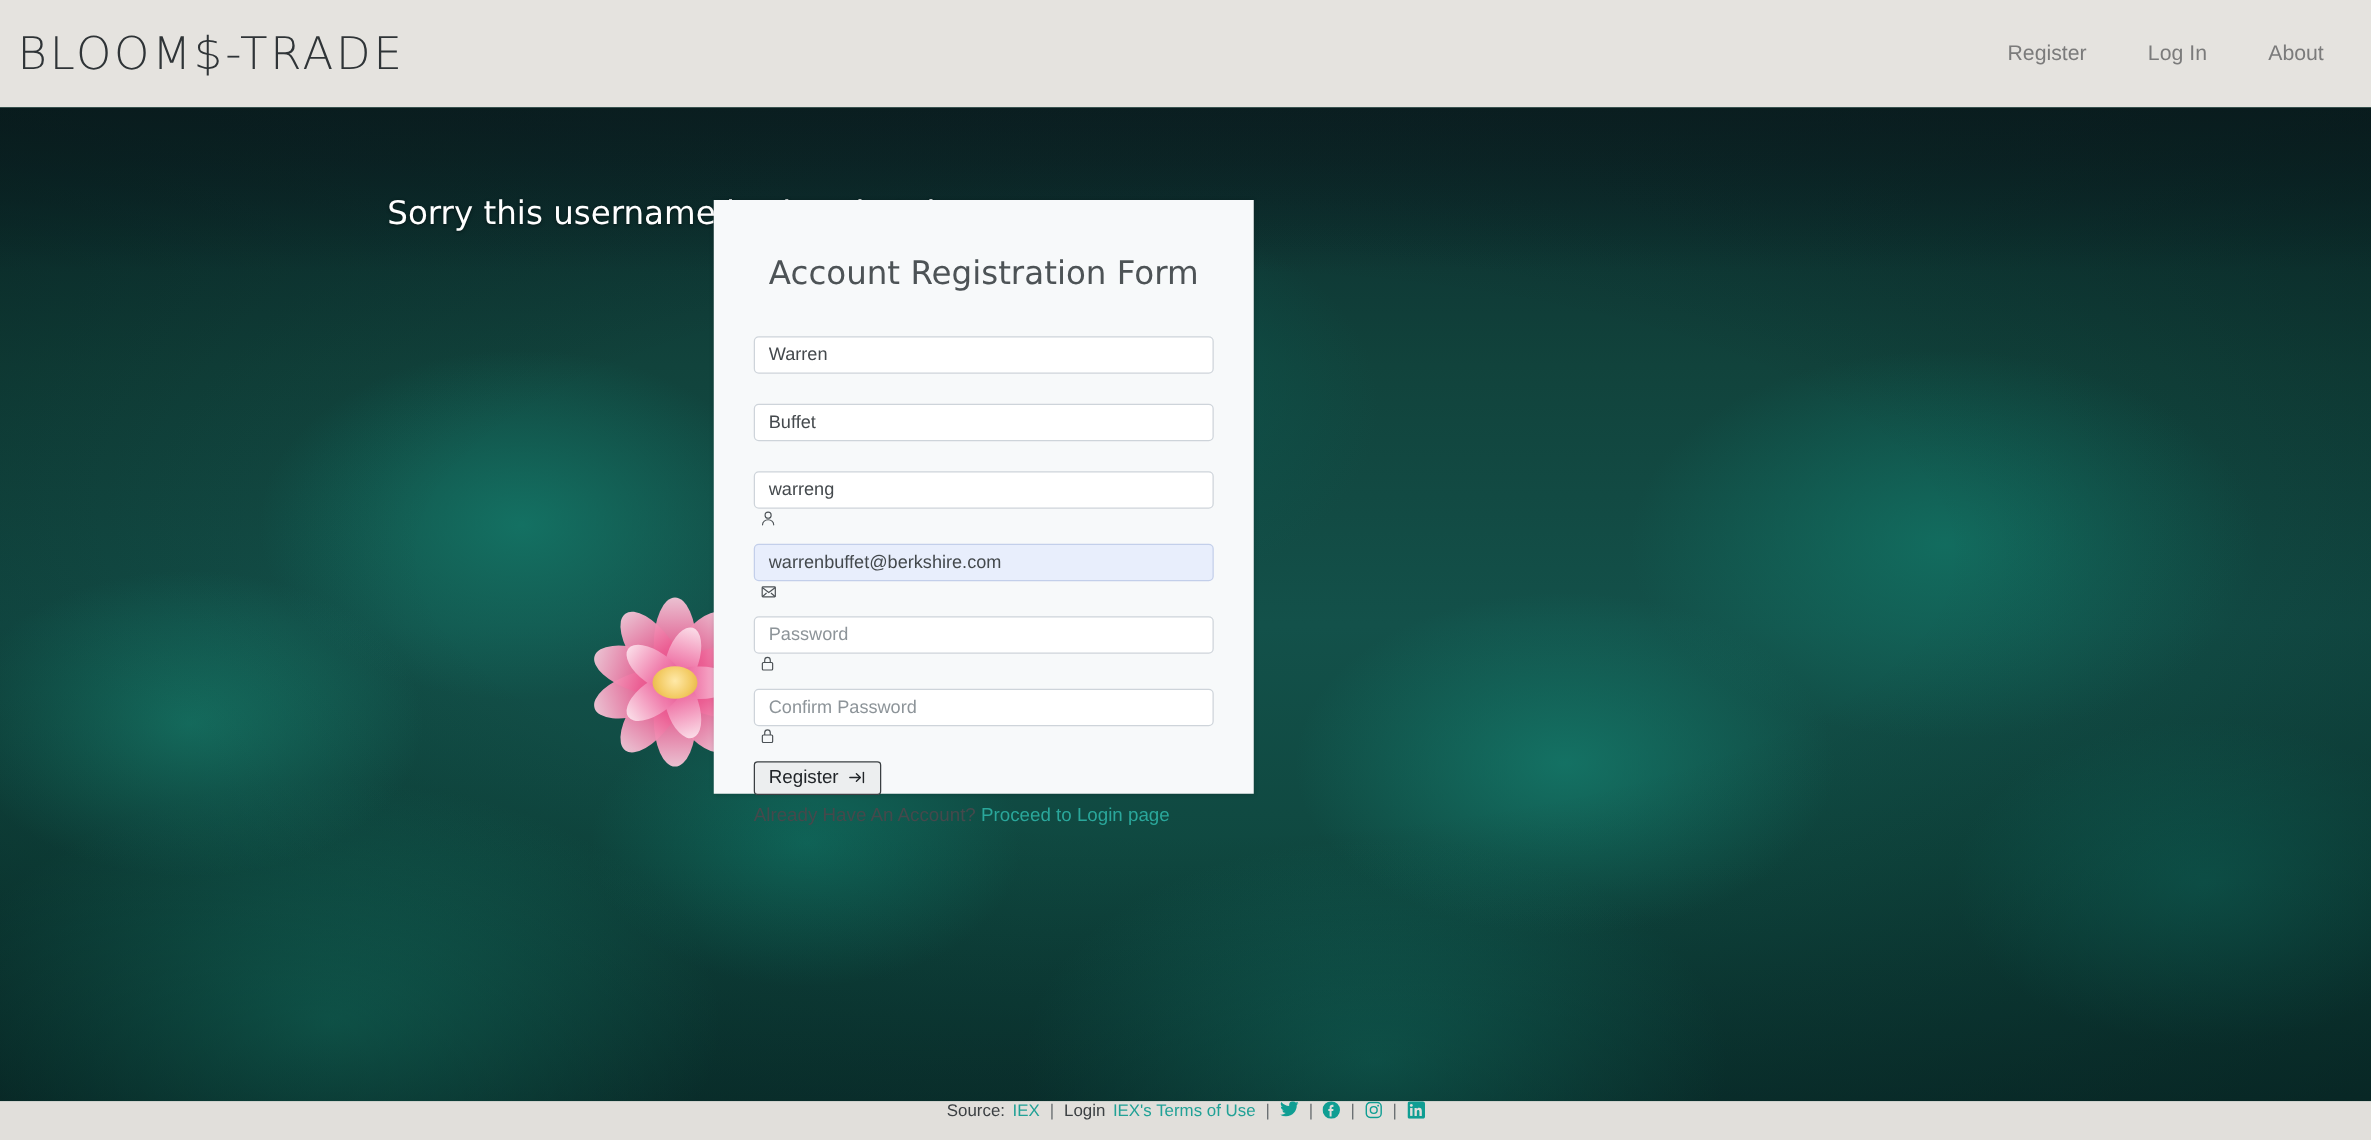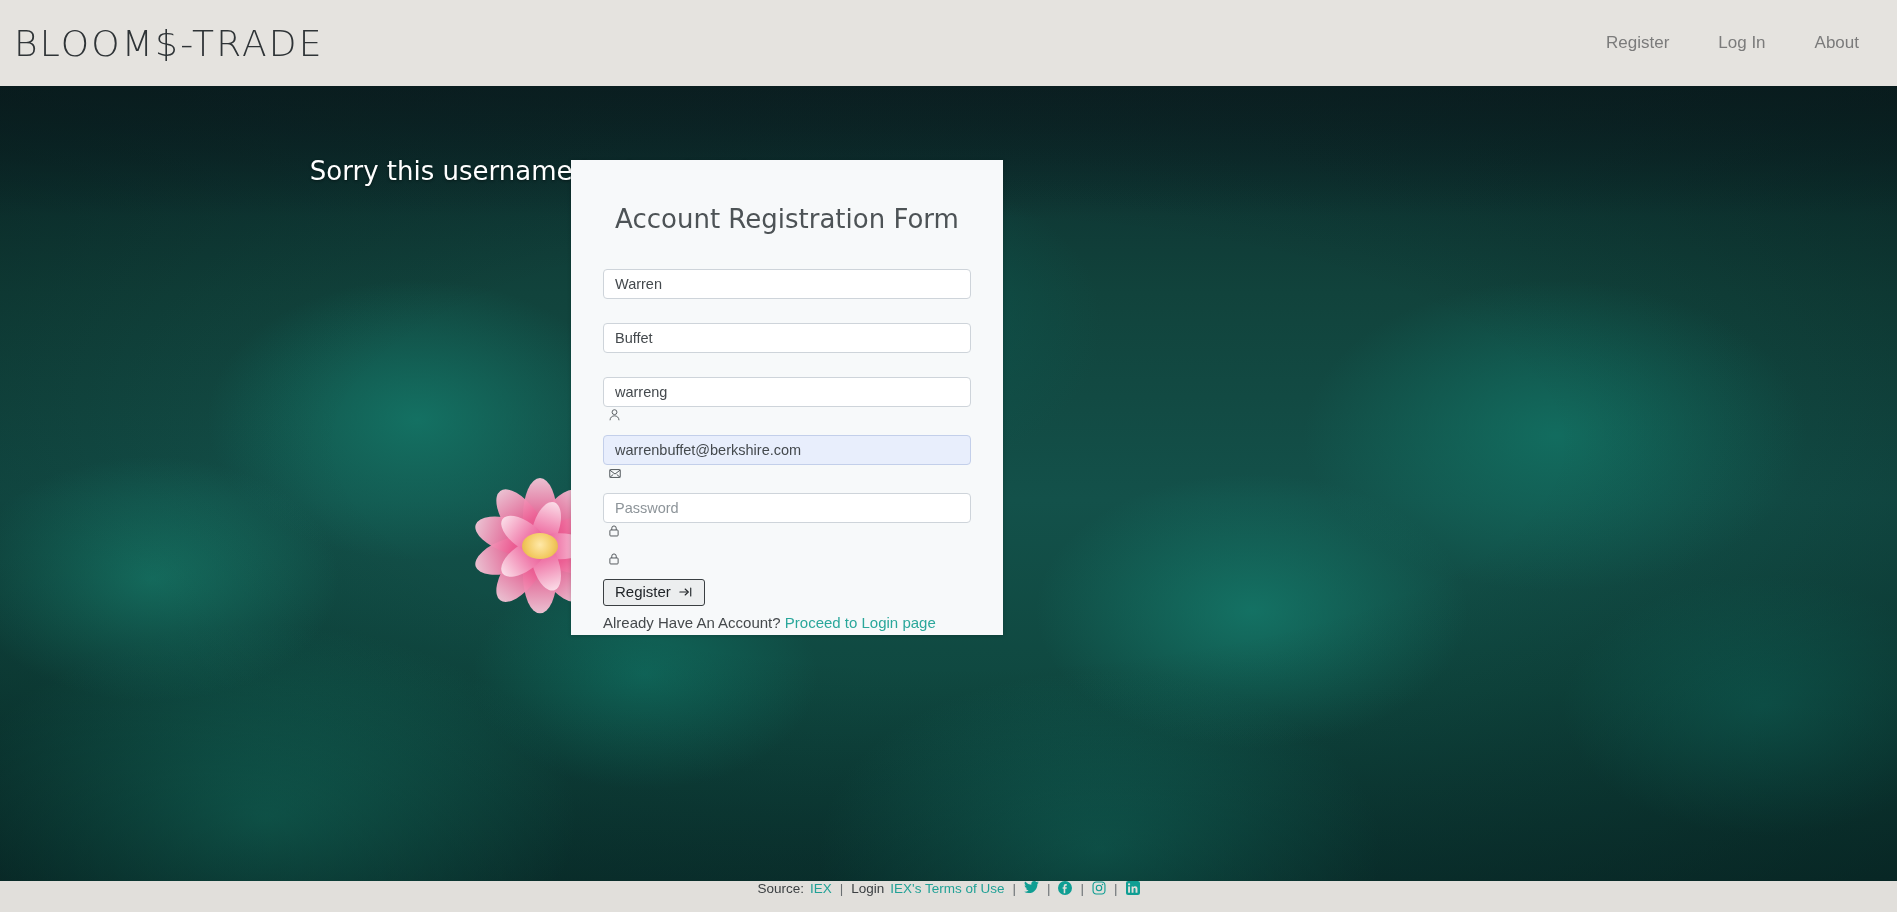--- a/index.html
+++ b/index.html
@@ -266,20 +266,21 @@
         <input class="field" type="text" placeholder="Password" style="">
         <div class="icon-hint">
           <svg width="12" height="14" viewBox="0 0 14 16" fill="none" stroke="#4c5256" stroke-width="1.1">
             <rect x="2.2" y="6.8" width="9.6" height="7" rx="1"></rect>
             <path d="M4.4 6.8V4.7a2.6 2.6 0 0 1 5.2 0v2.1"></path>
           </svg>
         </div>
       </div>
 
       <div class="field-group">
+        <input class="field" type="text" placeholder="Confirm Password" style="">
         <div class="icon-hint">
           <svg width="12" height="14" viewBox="0 0 14 16" fill="none" stroke="#4c5256" stroke-width="1.1">
             <rect x="2.2" y="6.8" width="9.6" height="7" rx="1"></rect>
             <path d="M4.4 6.8V4.7a2.6 2.6 0 0 1 5.2 0v2.1"></path>
           </svg>
         </div>
       </div>
 
       <div class="submit-row">
         <button class="register-btn">

